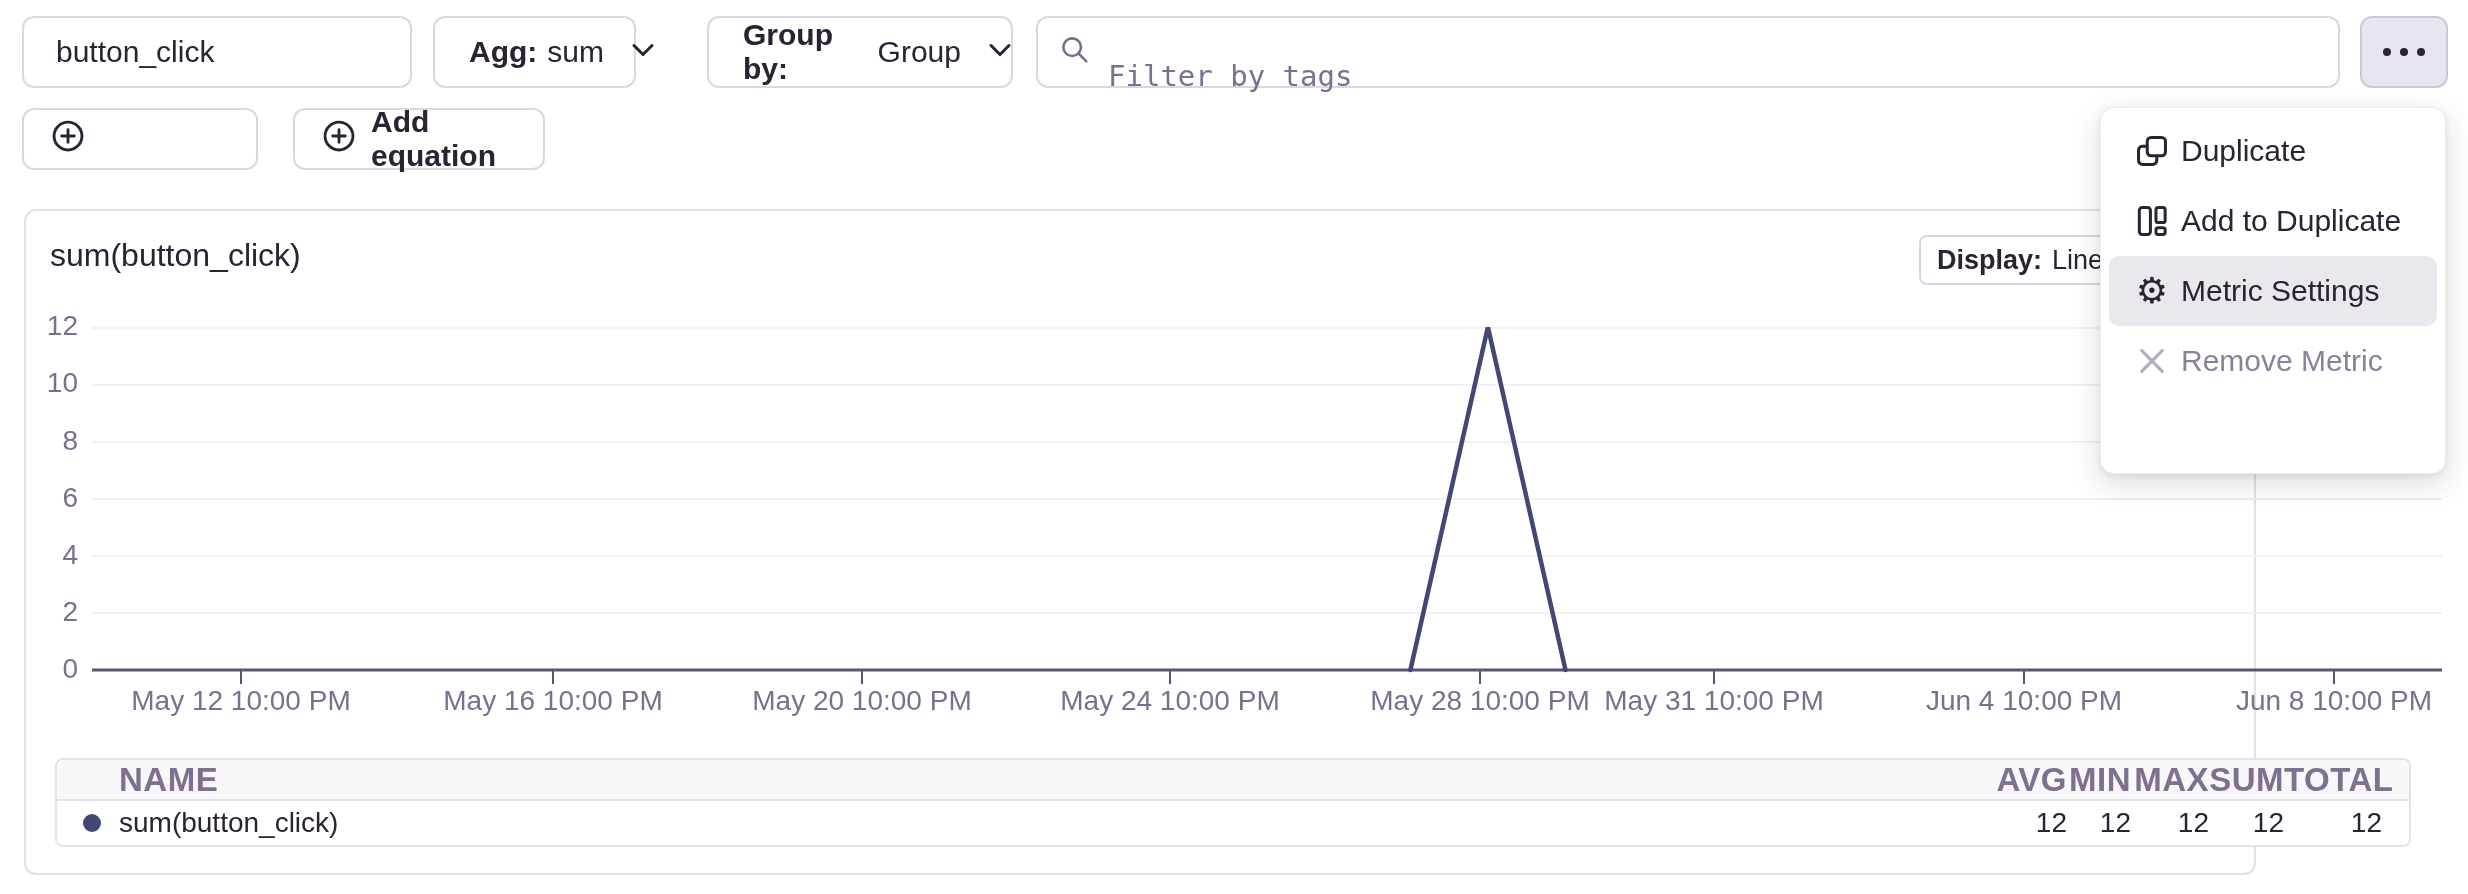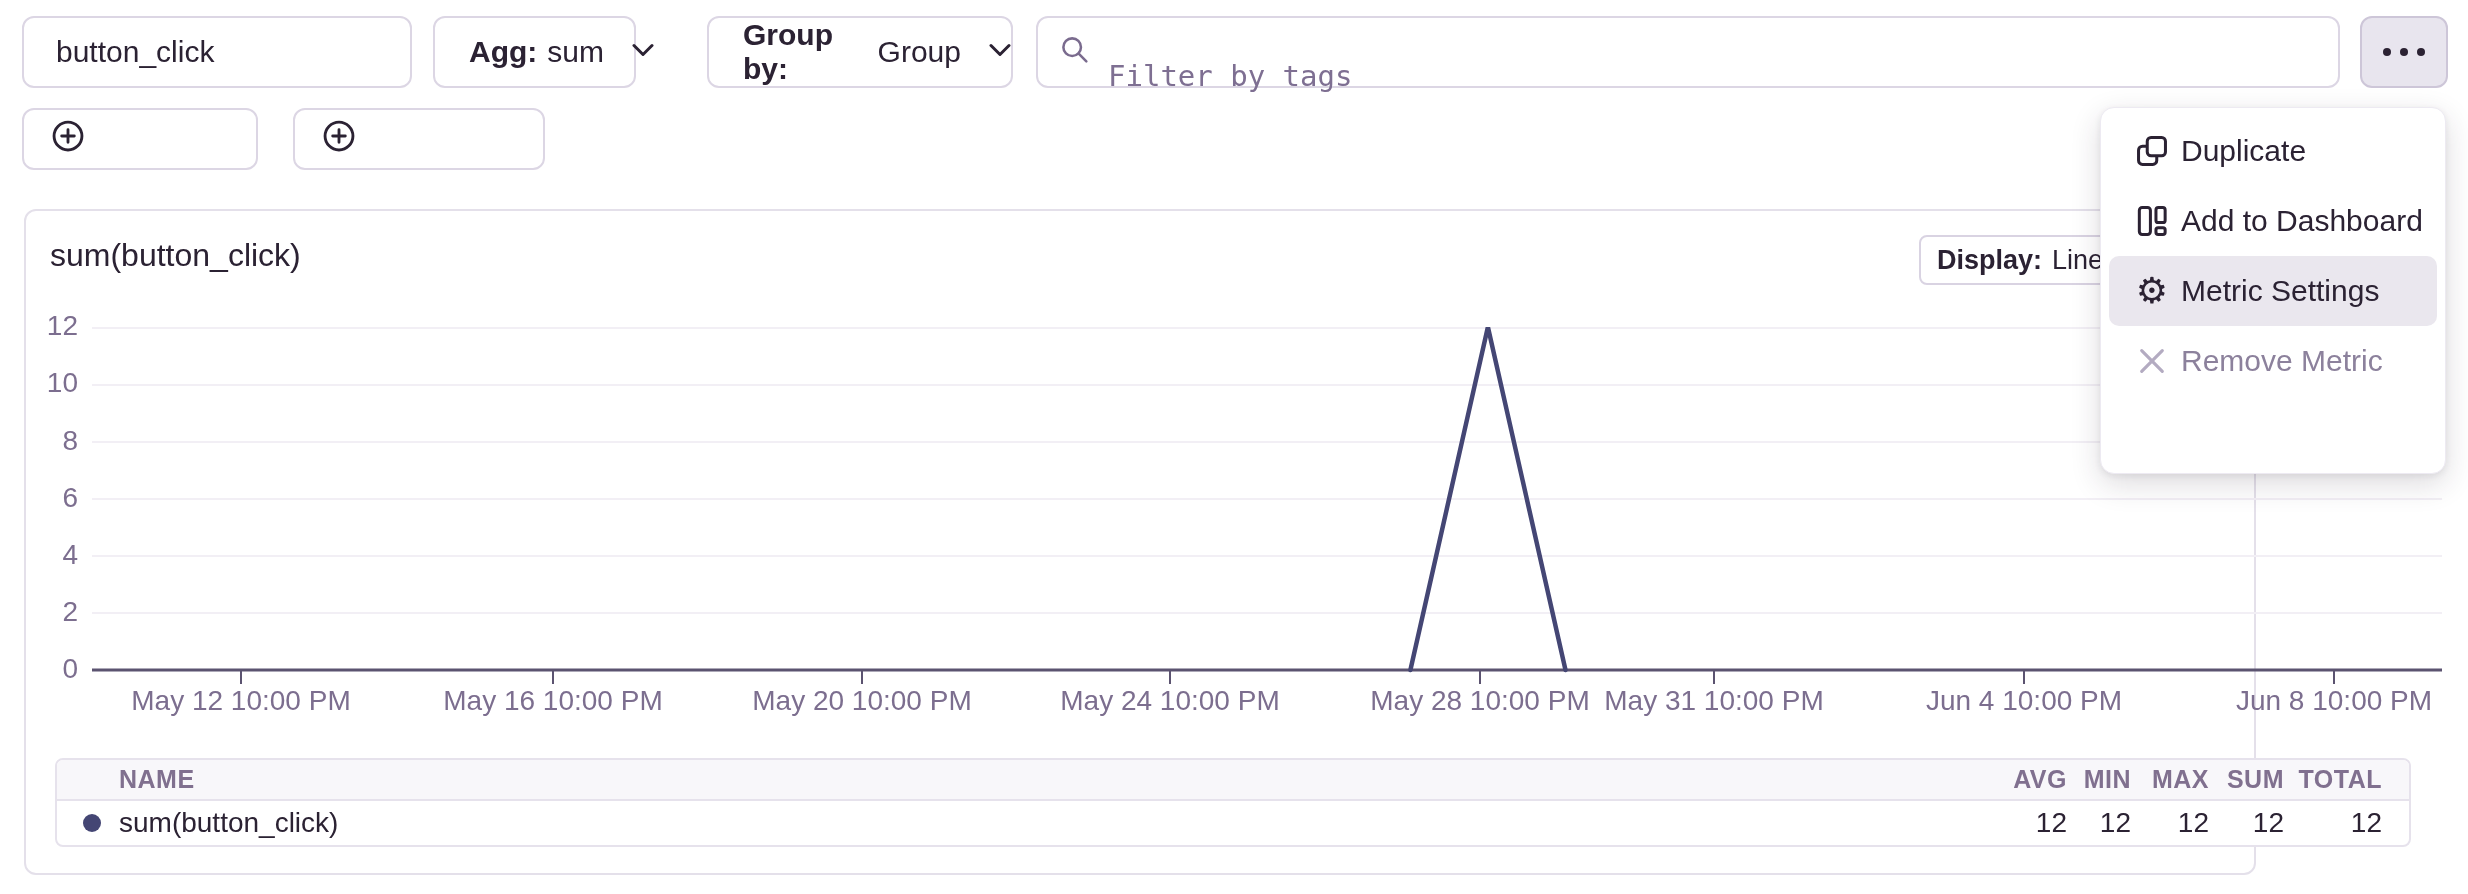--- a/index.html
+++ b/index.html
@@ -41,21 +41,21 @@
   .display-btn .val{font-size:27px;margin-left:10px;}
   .ylabel{position:absolute;left:0;width:52px;text-align:right;font-size:28px;color:#7c6e8f;}
   .xlabel{position:absolute;top:474px;width:250px;text-align:center;font-size:28px;color:#7c6e8f;}
   .plot{position:absolute;left:66px;top:116px;}
 
   
   .stable{position:absolute;left:29px;top:547px;width:2356px;border:2px solid #e6e2ec;
        border-radius:8px;box-sizing:border-box;overflow:hidden;background:#fff;}
   .trow{display:flex;align-items:center;}
   .thead{height:39px;background:#f8f7fa;border-bottom:2px solid #e6e2ec;
-       font-size:25px;font-weight:700;letter-spacing:0.5px;color:#80708F;}
+       font-size:33px;font-weight:700;letter-spacing:0.5px;color:#80708F;}
   .tbody{height:44px;font-size:28px;color:#2b2233;}
   .c-name{flex:1;display:flex;align-items:center;}
   .thead .c-name{padding-left:62px;}
   .dot{width:18px;height:18px;border-radius:50%;background:#444674;margin-left:26px;
        margin-right:18px;flex:none;}
   .c-num{text-align:right;box-sizing:border-box;}
   .c-avg{width:130px;}.c-min{width:64px;}.c-max{width:78px;}.c-sum{width:75px;}
   .c-total{width:125px;padding-right:27px;}
 
   
@@ -124,20 +124,21 @@
     </span>
   </div>
 
   <div class="add-btn add-equation">
     <span>
       <svg width="36" height="36" viewBox="0 0 24 24">
           <circle cx="12" cy="12" r="9.3" fill="none" stroke="#2b2233" stroke-width="1.9"></circle>
           <path d="M12 7.8v8.4M7.8 12h8.4" stroke="#2b2233" stroke-width="1.9" stroke-linecap="round"></path>
         </svg>
     </span>
+    <span>Add equation</span>
   </div>
 
   <div class="panel">
     <div class="panel-title">sum(button_click)</div>
 
     <div class="display-btn">
       <span class="lbl">Display:</span>
       <span class="val">Line</span>
     </div>
 
@@ -215,21 +216,21 @@
       <span>Duplicate</span>
     </div>
     <div class="mitem">
       <span class="micon">
         <svg width="38" height="38" viewBox="0 0 24 24" fill="none" stroke="#2b2233" stroke-width="1.9" stroke-linejoin="round">
           <rect x="4" y="3.5" width="7" height="17" rx="1.8"></rect>
           <rect x="14.5" y="3.5" width="5.8" height="9.5" rx="1.5"></rect>
           <rect x="14.5" y="16.2" width="5.8" height="4.3" rx="1.4"></rect>
         </svg>
       </span>
-      <span>Add to Dashboard</span>
+      <span>Add to Duplicate</span>
     </div>
     <div class="mitem highlight">
       <span class="micon">
           <span class="gear-glyph">⚙</span>
         </span>
       <span>Metric Settings</span>
     </div>
     <div class="mitem disabled" aria-disabled="true">
       <span class="micon">
         <svg width="38" height="38" viewBox="0 0 24 24" stroke="#b3abc1" stroke-width="2" stroke-linecap="round">

